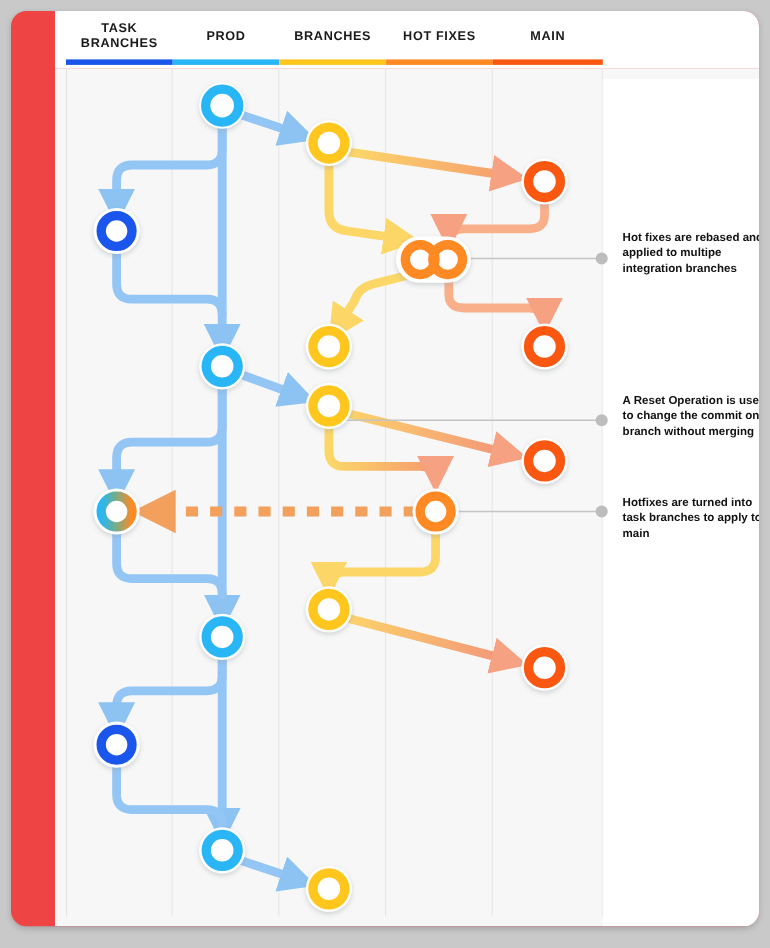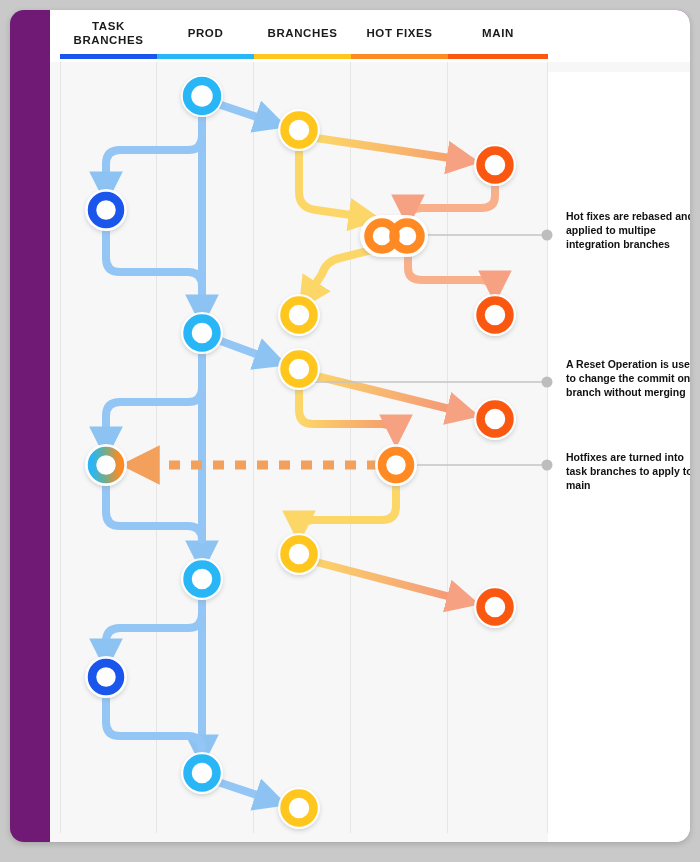--- a/index.html
+++ b/index.html
@@ -3,21 +3,21 @@
 <meta charset="utf-8">
 <style>
   html,body{margin:0;padding:0;}
   body{
     width:700px;height:862px;overflow:hidden;
     background:#c9c9c9;
     font-family:"Liberation Sans","DejaVu Sans",sans-serif;
   }
   #card{
     position:absolute;left:10px;top:10px;width:680px;height:832px;
-    background:#701a75;border-radius:14px;
+    background:#ef4444;border-radius:14px;
     box-shadow:0 2px 6px rgba(0,0,0,.18);
     overflow:hidden;
   }
   
   #header{
     position:absolute;left:40px;top:0;width:640px;height:52px;
     background:#ffffff;
   }
   .col-head{
     position:absolute;top:0;height:46px;

